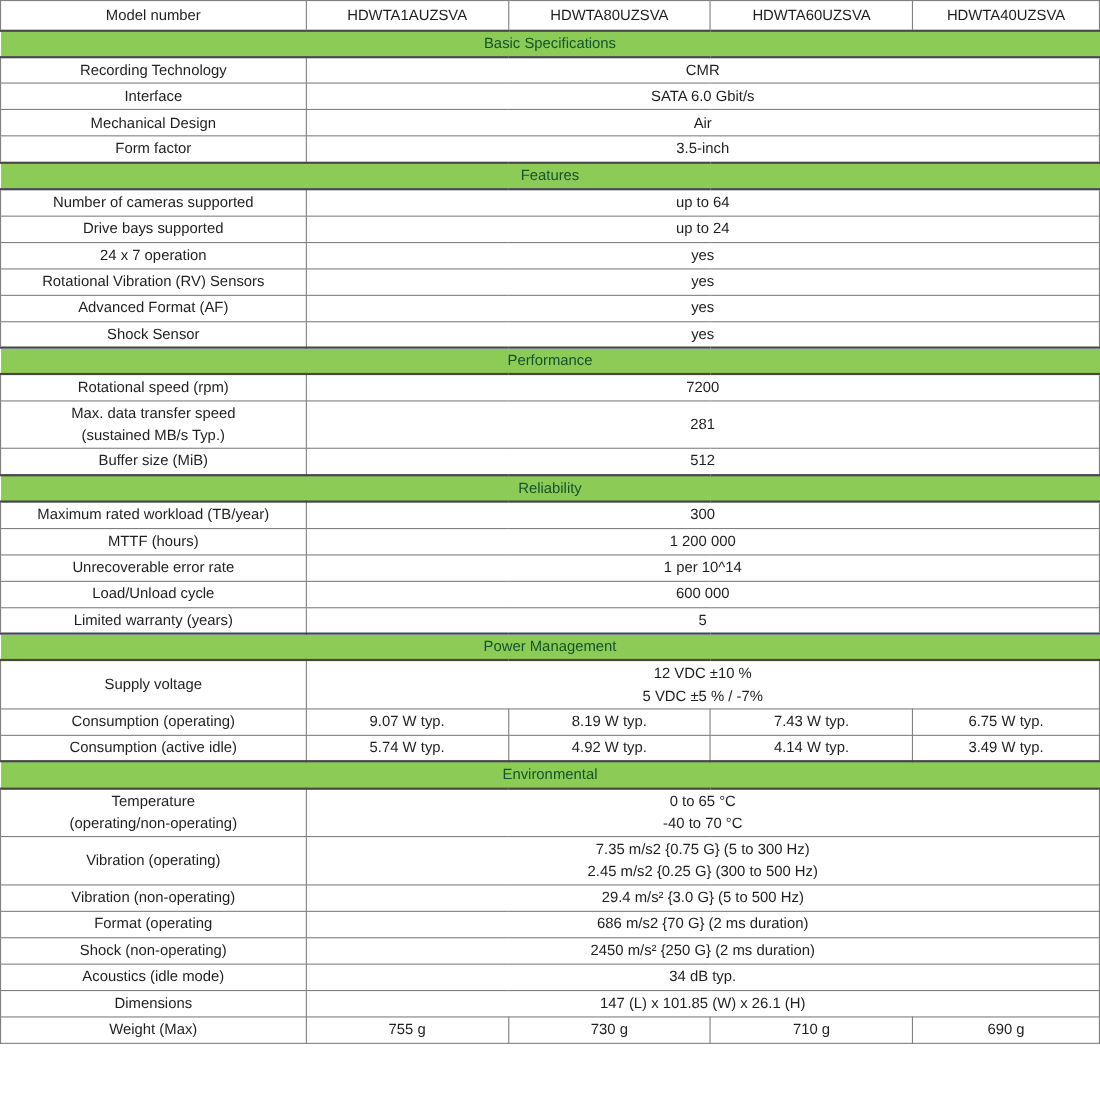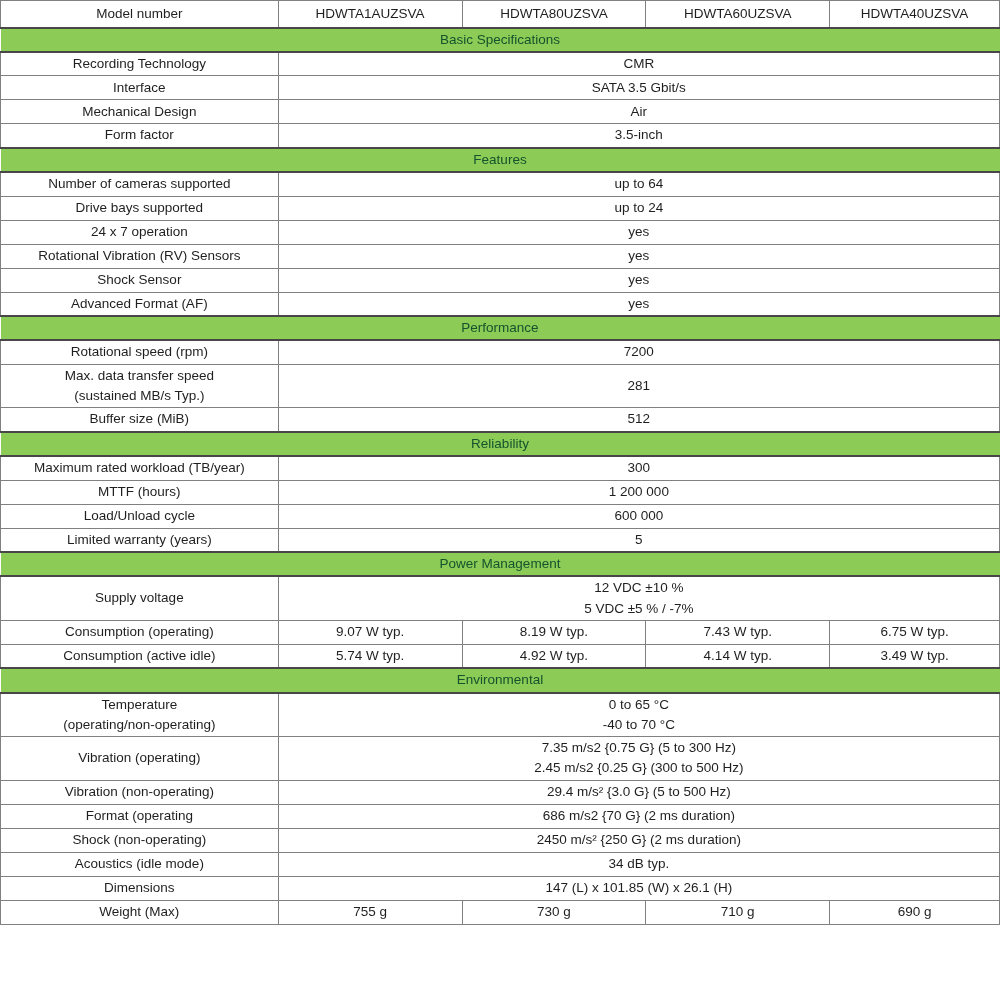--- a/index.html
+++ b/index.html
@@ -66,21 +66,21 @@
         </tr>
         <tr class="section-row">
           <td colspan="5">Basic Specifications</td>
         </tr>
         <tr class="spec-row">
           <td>Recording Technology</td>
           <td colspan="4">CMR</td>
         </tr>
         <tr class="spec-row">
           <td>Interface</td>
-          <td colspan="4">SATA 3.5 Gbit/s</td>
+          <td colspan="4">SATA 6.0 Gbit/s</td>
         </tr>
         <tr class="spec-row">
           <td>Mechanical Design</td>
           <td colspan="4">Air</td>
         </tr>
         <tr class="spec-row">
           <td>Form factor</td>
           <td colspan="4">3.5-inch</td>
         </tr>
         <tr class="section-row">
@@ -96,25 +96,25 @@
         </tr>
         <tr class="spec-row">
           <td>24 x 7 operation</td>
           <td colspan="4">yes</td>
         </tr>
         <tr class="spec-row">
           <td>Rotational Vibration (RV) Sensors</td>
           <td colspan="4">yes</td>
         </tr>
         <tr class="spec-row">
+          <td>Advanced Format (AF)</td>
+          <td colspan="4">yes</td>
+        </tr>
+        <tr class="spec-row">
           <td>Shock Sensor</td>
-          <td colspan="4">yes</td>
-        </tr>
-        <tr class="spec-row">
-          <td>Advanced Format (AF)</td>
           <td colspan="4">yes</td>
         </tr>
         <tr class="section-row">
           <td colspan="5">Performance</td>
         </tr>
         <tr class="spec-row">
           <td>Rotational speed (rpm)</td>
           <td colspan="4">7200</td>
         </tr>
         <tr class="spec-row">
@@ -129,20 +129,24 @@
         <tr class="section-row">
           <td colspan="5">Reliability</td>
         </tr>
         <tr class="spec-row">
           <td>Maximum rated workload (TB/year)</td>
           <td colspan="4">300</td>
         </tr>
         <tr class="spec-row">
           <td>MTTF (hours)</td>
           <td colspan="4">1 200 000</td>
+        </tr>
+        <tr class="spec-row">
+          <td>Unrecoverable error rate</td>
+          <td colspan="4">1 per 10^14</td>
         </tr>
         <tr class="spec-row">
           <td>Load/Unload cycle</td>
           <td colspan="4">600 000</td>
         </tr>
         <tr class="spec-row">
           <td>Limited warranty (years)</td>
           <td colspan="4">5</td>
         </tr>
         <tr class="section-row">

